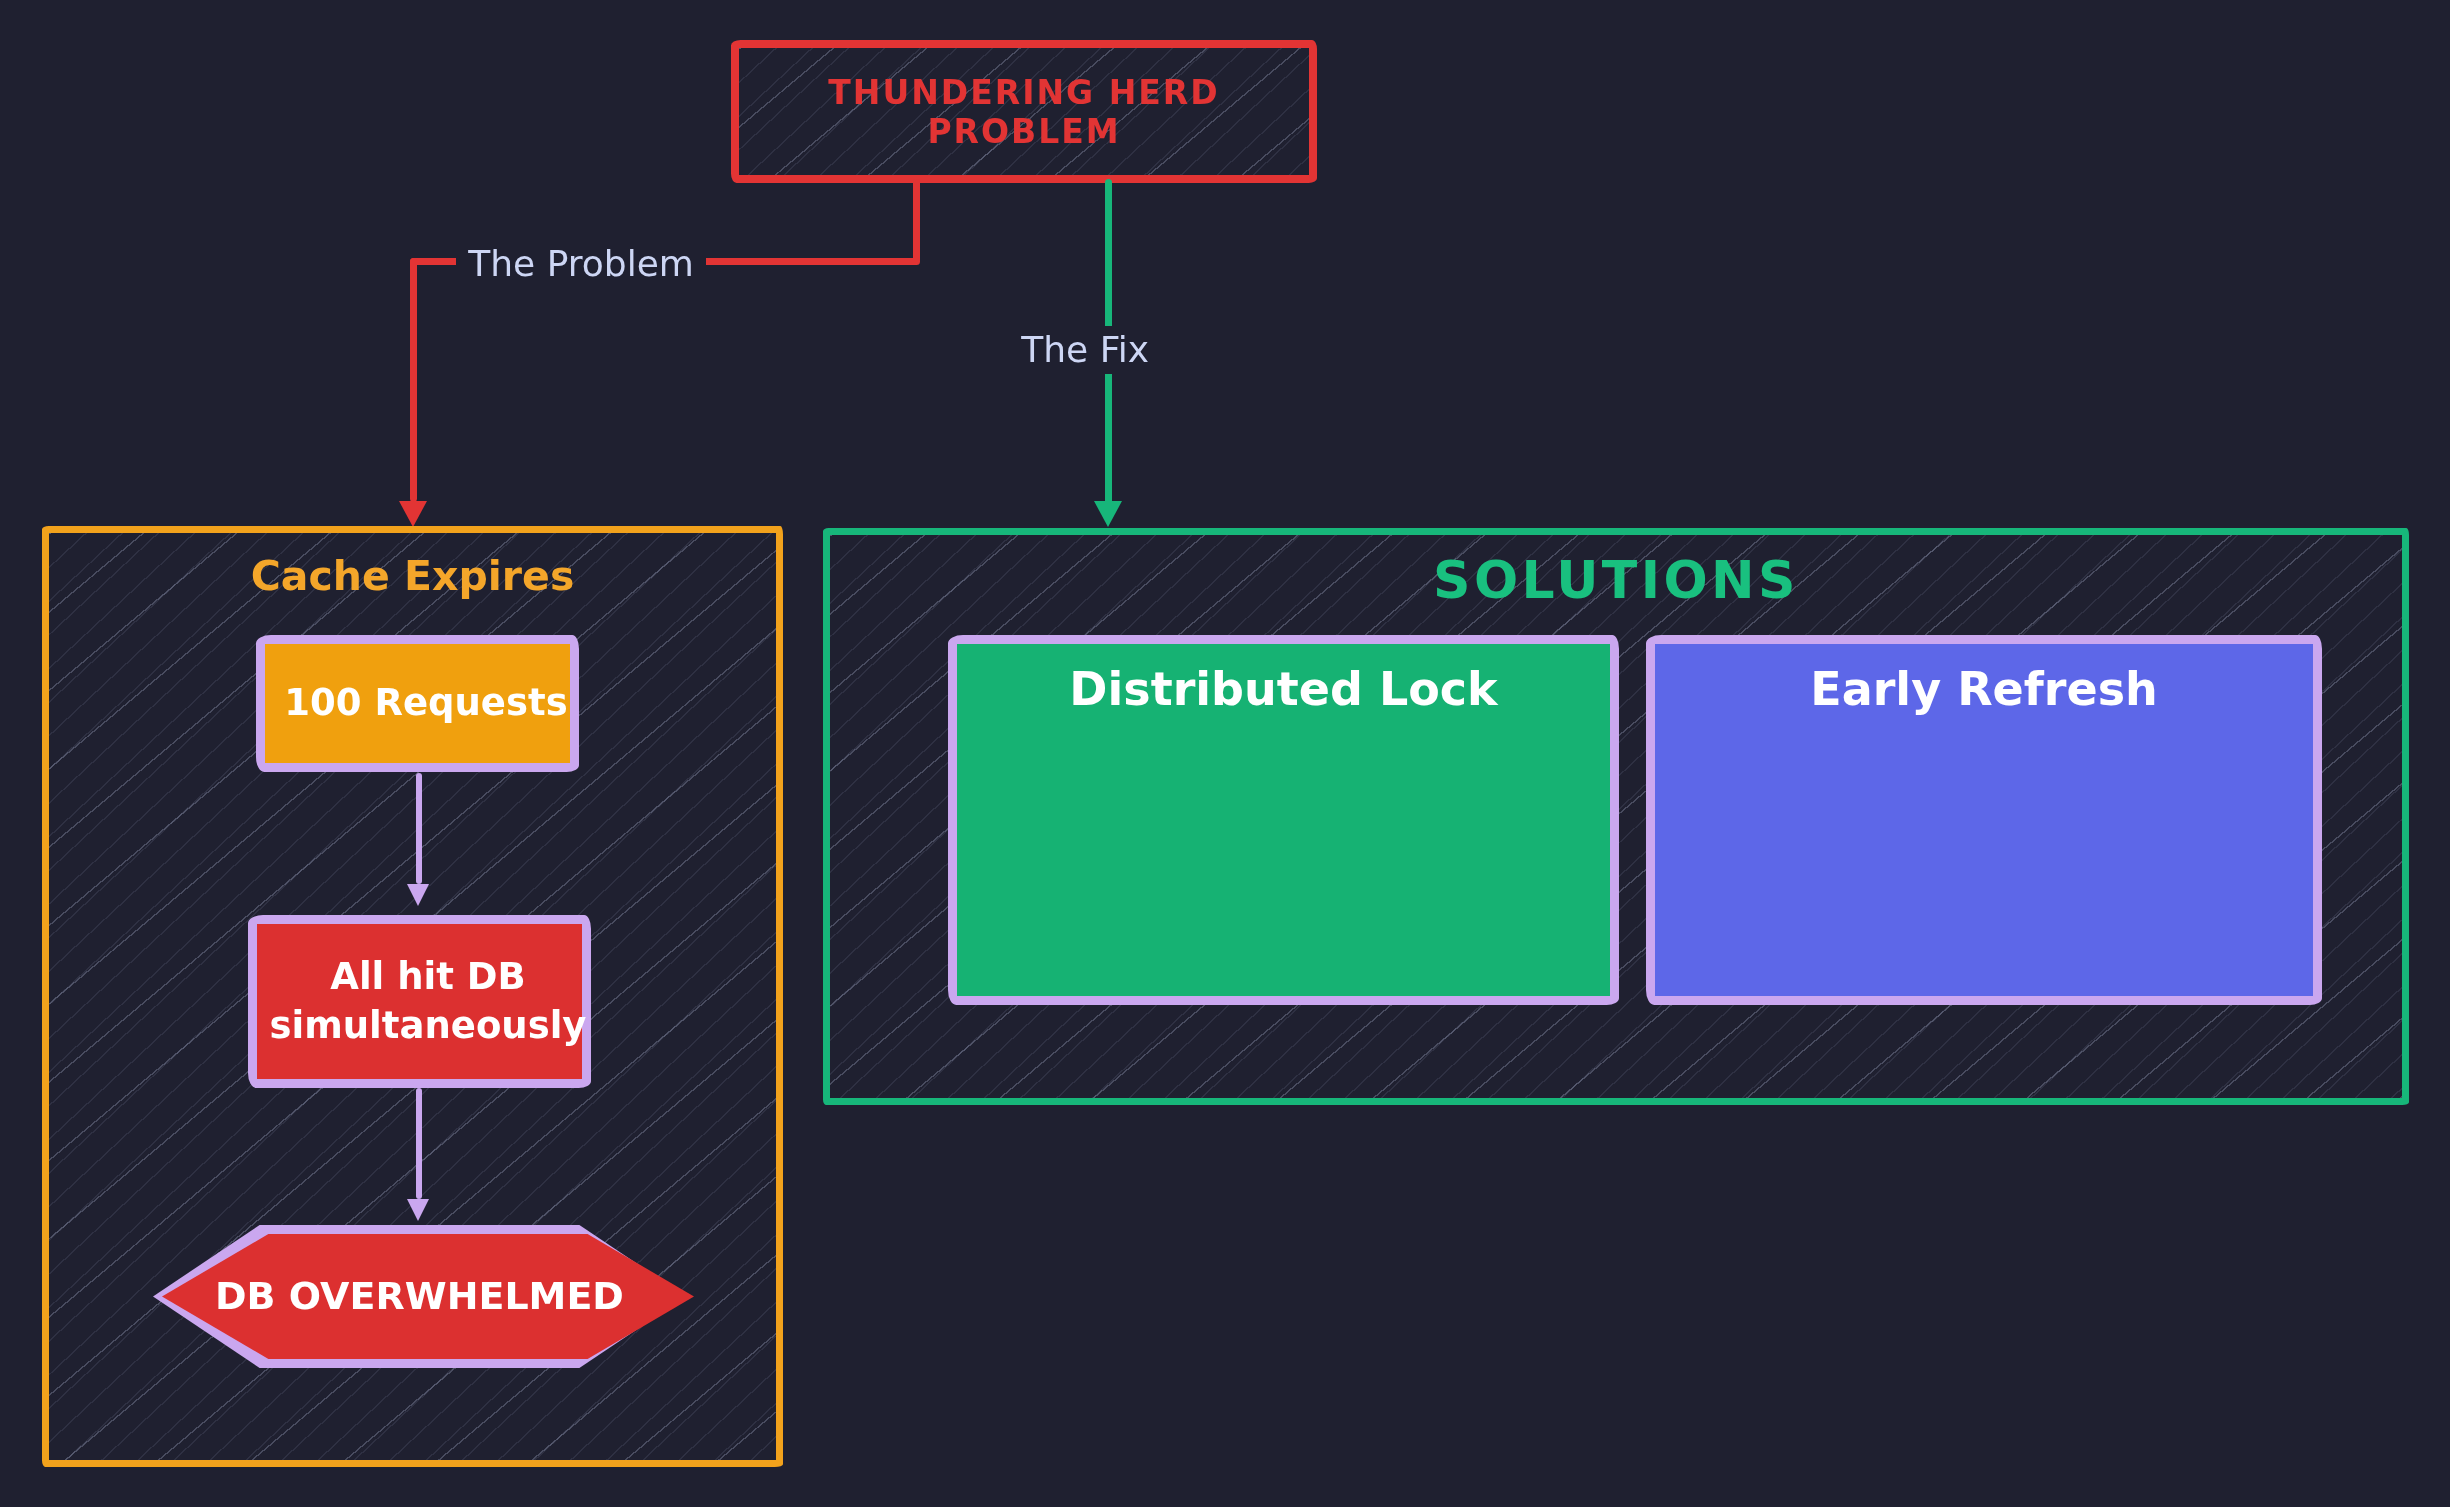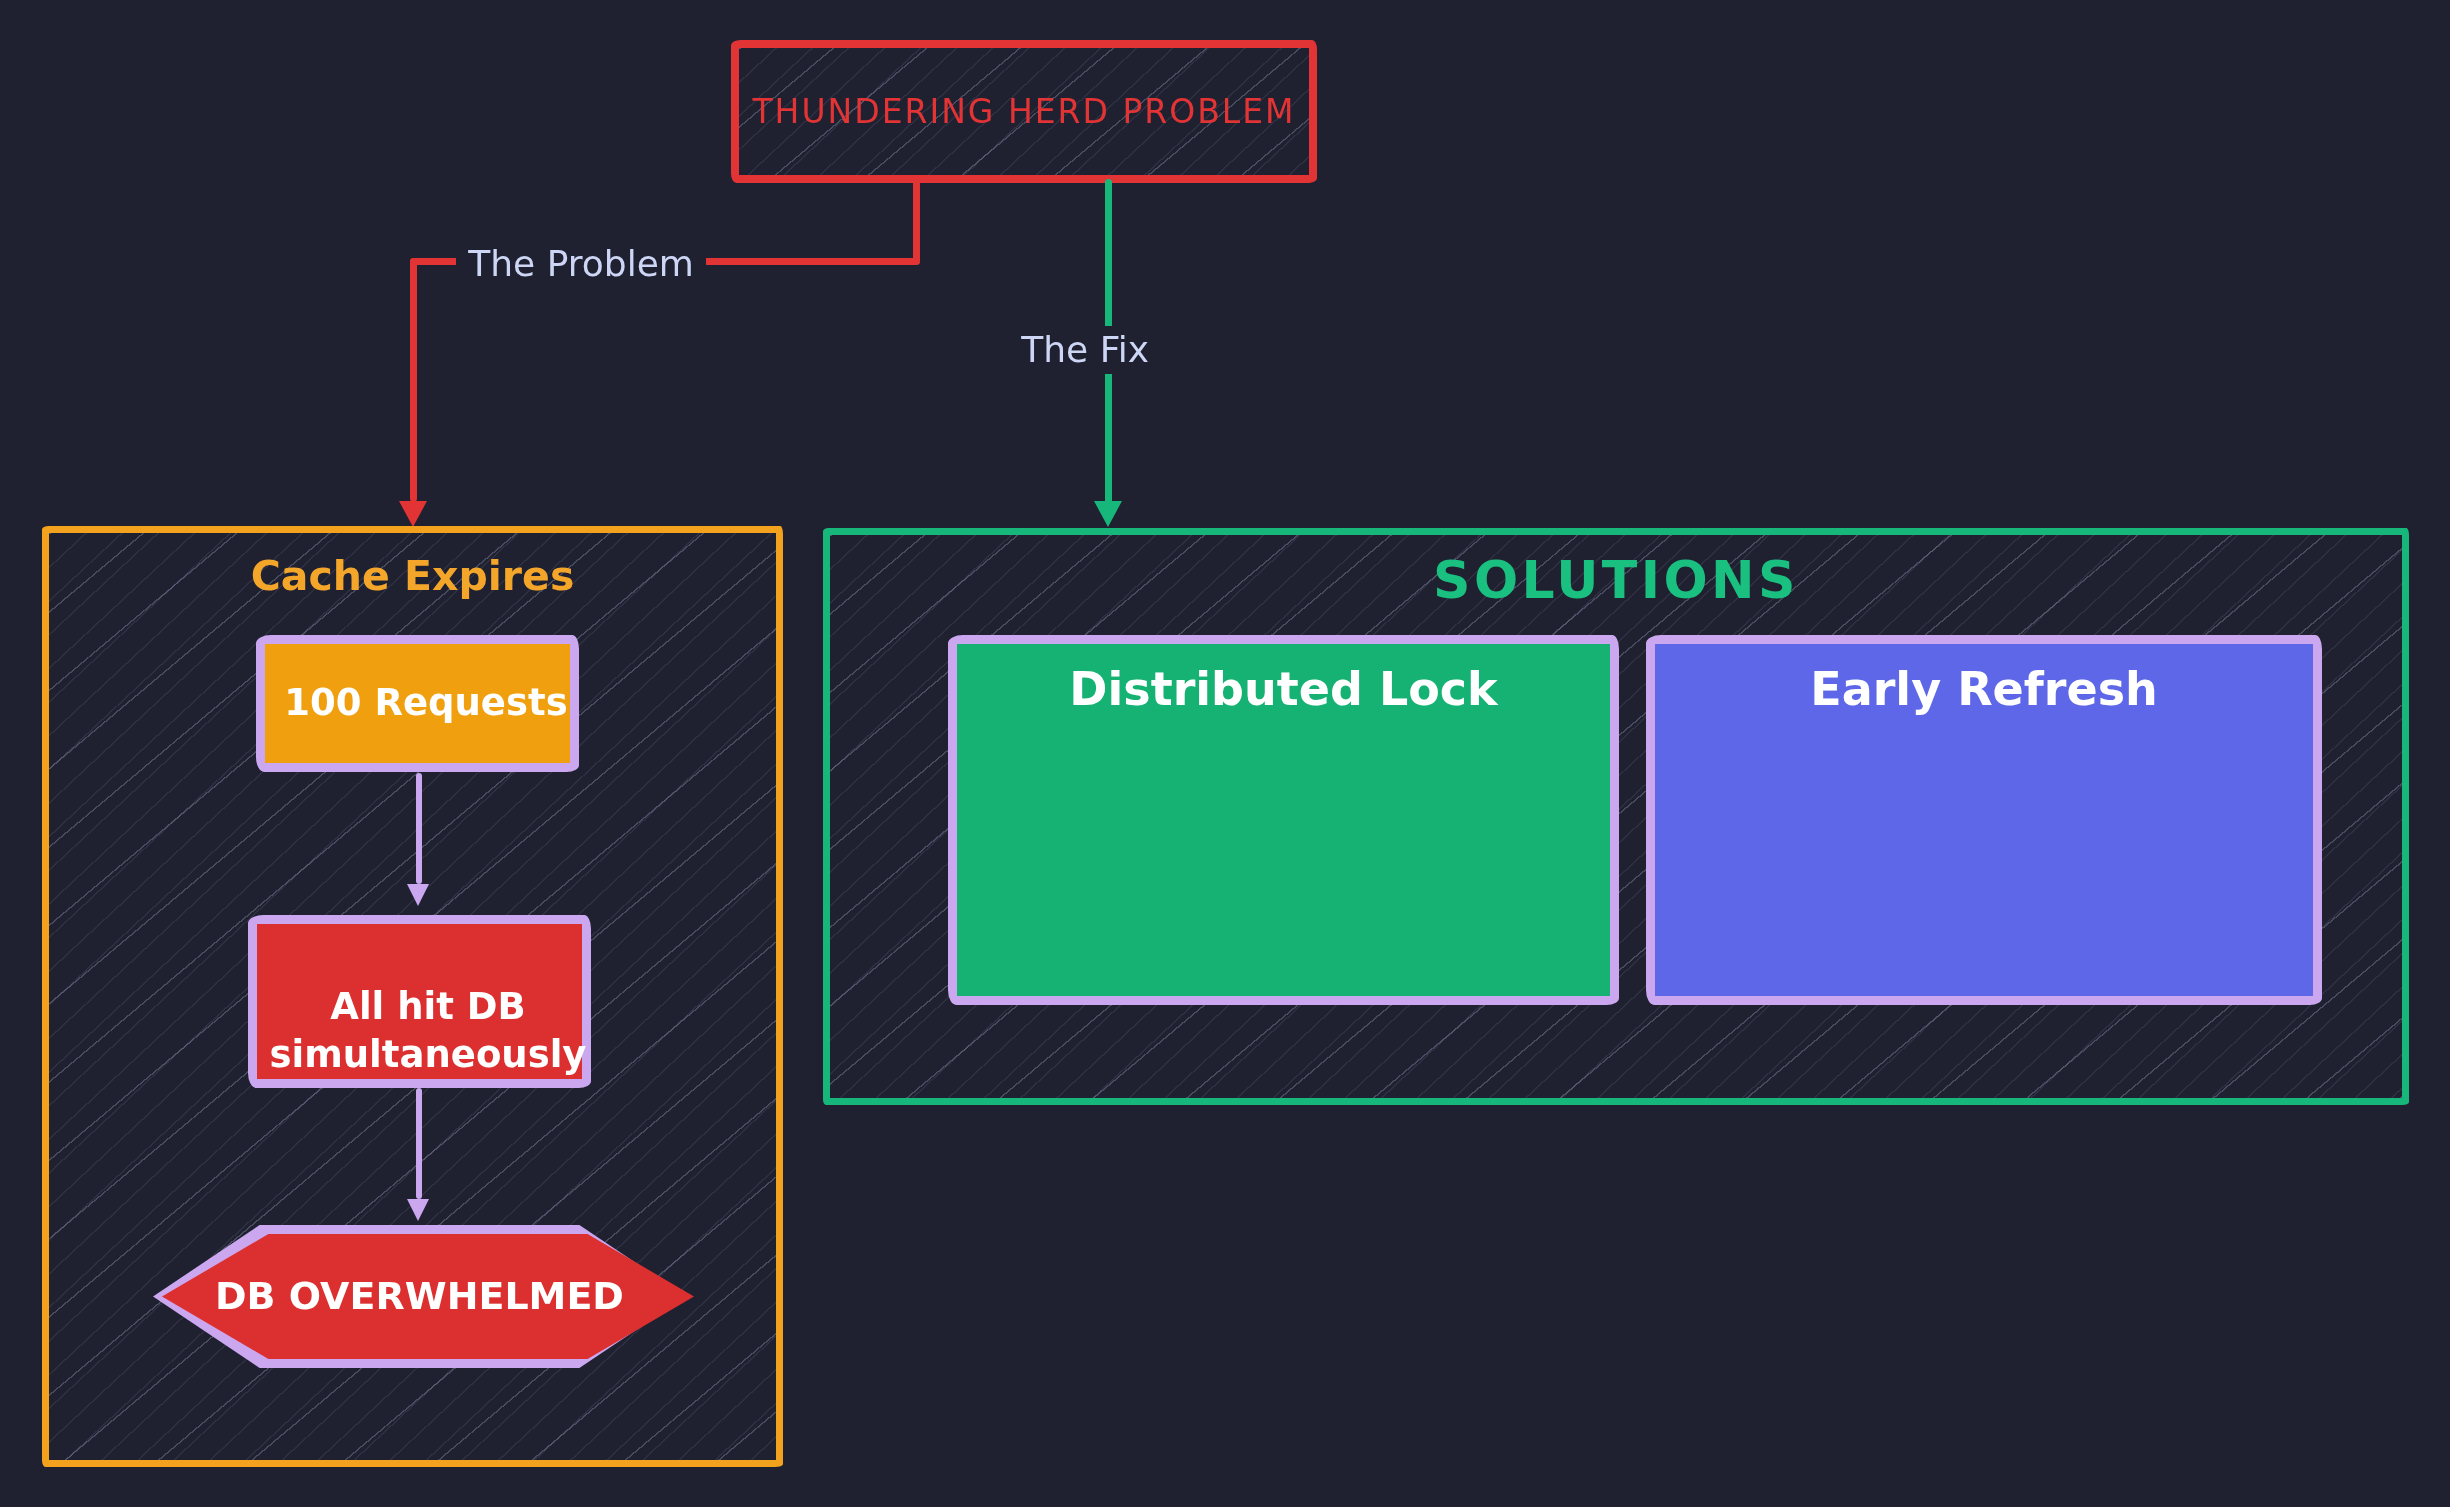--- a/index.html
+++ b/index.html
@@ -27,21 +27,21 @@
   .multiline{white-space:pre-line;}
   .sketch{border-radius:15px 6.8px 12.3px 8.2px / 8.2px 13.7px 6.8px 15px;}
   .sketch-sm{border-radius:9.6px 4.8px 8.2px 5.5px / 5.5px 9px 4.8px 9.6px;}
 
   
   .title-box{
     left:731px;top:40px;width:586px;height:143px;
     border:8.2px solid #e23434;
   }
   .title-box span{
-    color:#e23434;font-size:33px;font-weight:400;letter-spacing:2px;
+    color:#e23434;font-size:33px;font-weight:700;letter-spacing:2px;
   }
 
   
   .line{position:absolute;border-radius:4.1px;}
   .red{background:#e23434;}
   .green-ln{background:#17b67a;}
   .lav-ln{background:#caa7ef;}
   .arrowhead{
     position:absolute;width:0;height:0;
     border-left:14.3px solid transparent;border-right:14.3px solid transparent;
@@ -60,21 +60,21 @@
   .cache-title{
     position:absolute;left:0;top:19px;width:100%;
     text-align:center;color:#f4a62a;font-size:41px;font-weight:600;
   }
   .req-box{
     left:207px;top:102px;width:323px;height:137px;
     background:#f0a00e;border:9px solid #caa7ef;
   }
   .db-box{
     left:199px;top:382px;width:343px;height:173px;
-    background:#dc3030;border:9px solid #caa7ef;align-items:flex-end;
+    background:#dc3030;border:9px solid #caa7ef;
   }
   .node-text{color:#ffffff;font-size:37px;font-weight:700;line-height:1.3;}
   .hex-wrap{left:104px;top:692px;width:533px;height:143px;}
   .hex-border,.hex-fill{
     position:absolute;
     clip-path:polygon(20% 0,80% 0,100% 50%,80% 100%,20% 100%,0 50%);
   }
   .hex-border{left:0;top:0;width:100%;height:100%;background:#caa7ef;}
   .hex-fill{left:9px;top:9px;width:515px;height:125px;background:#dc3030;}
   .hex-label{position:absolute;left:0;top:0;width:100%;height:100%;}

